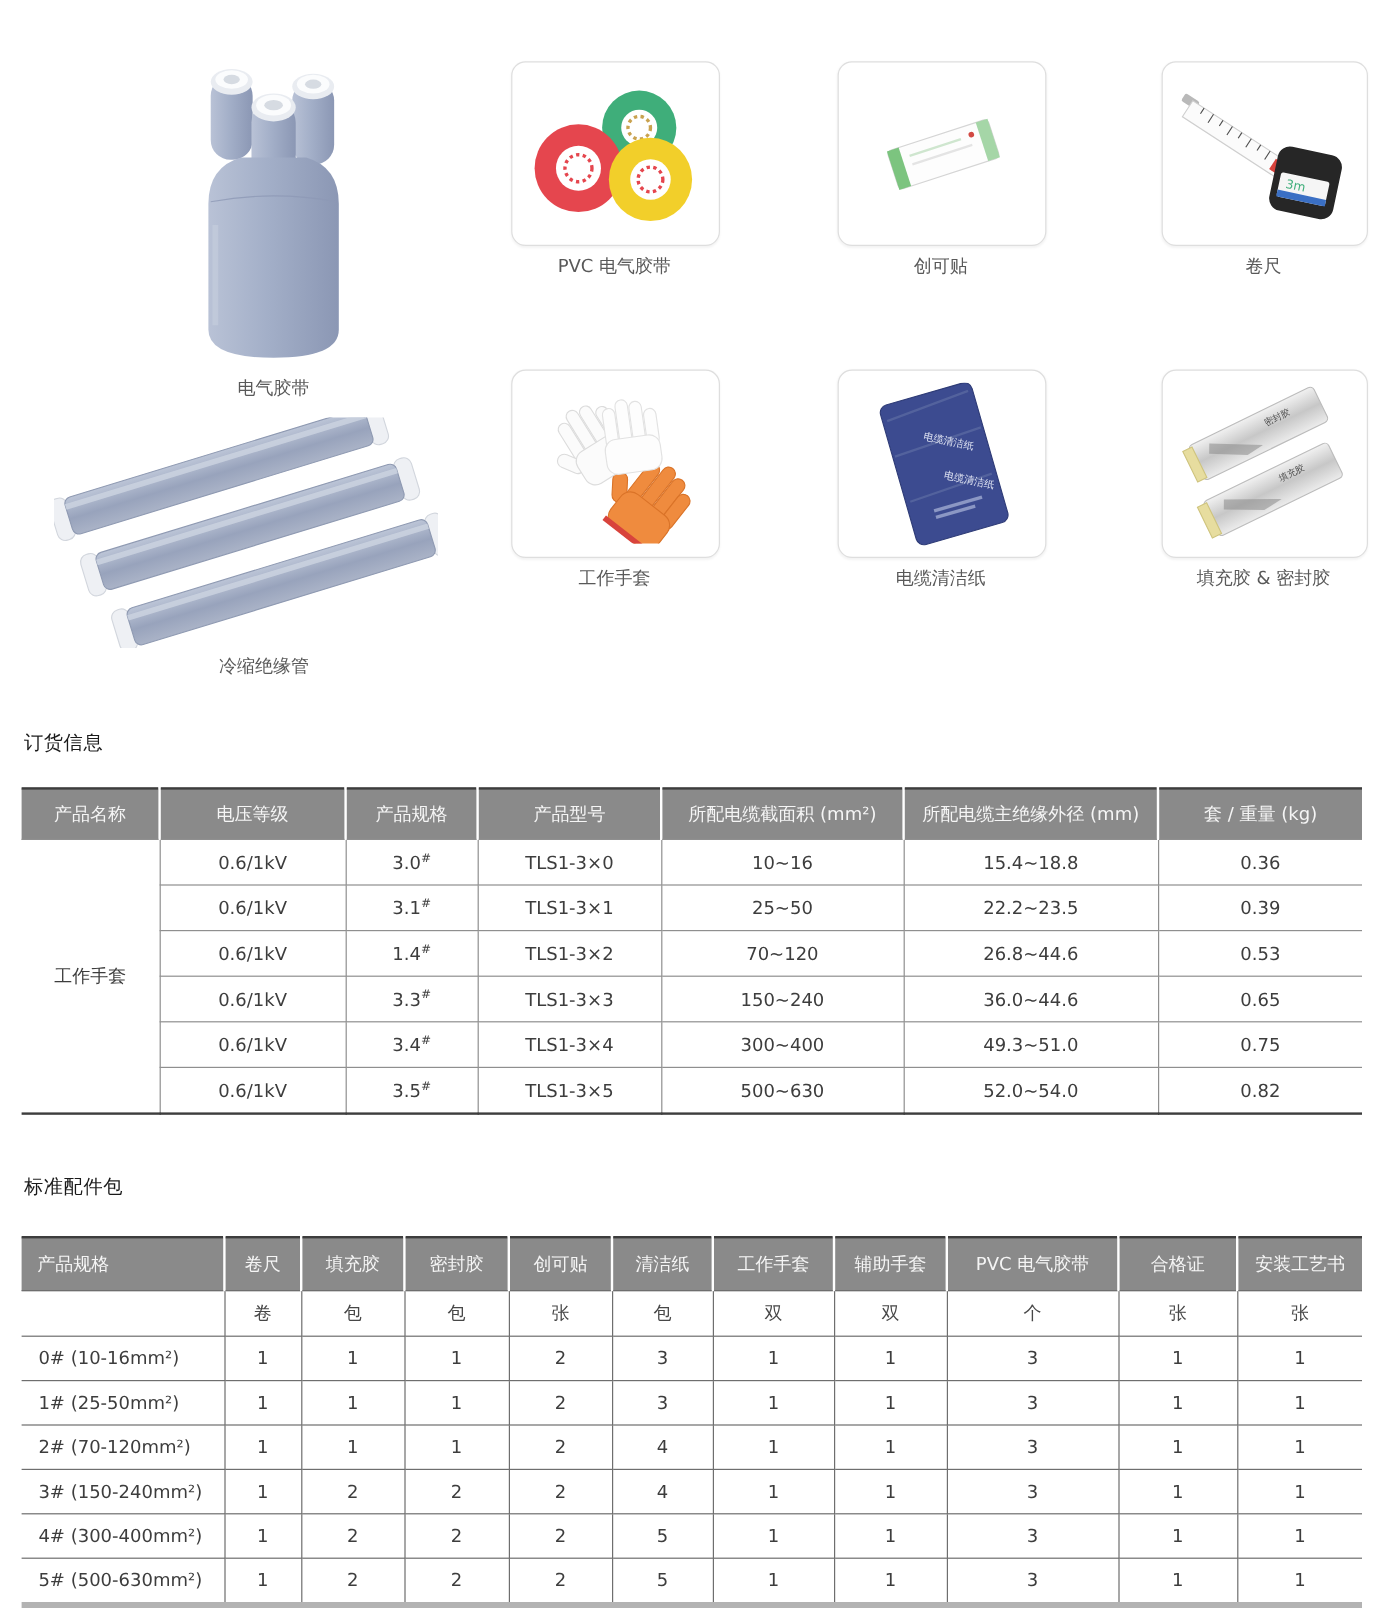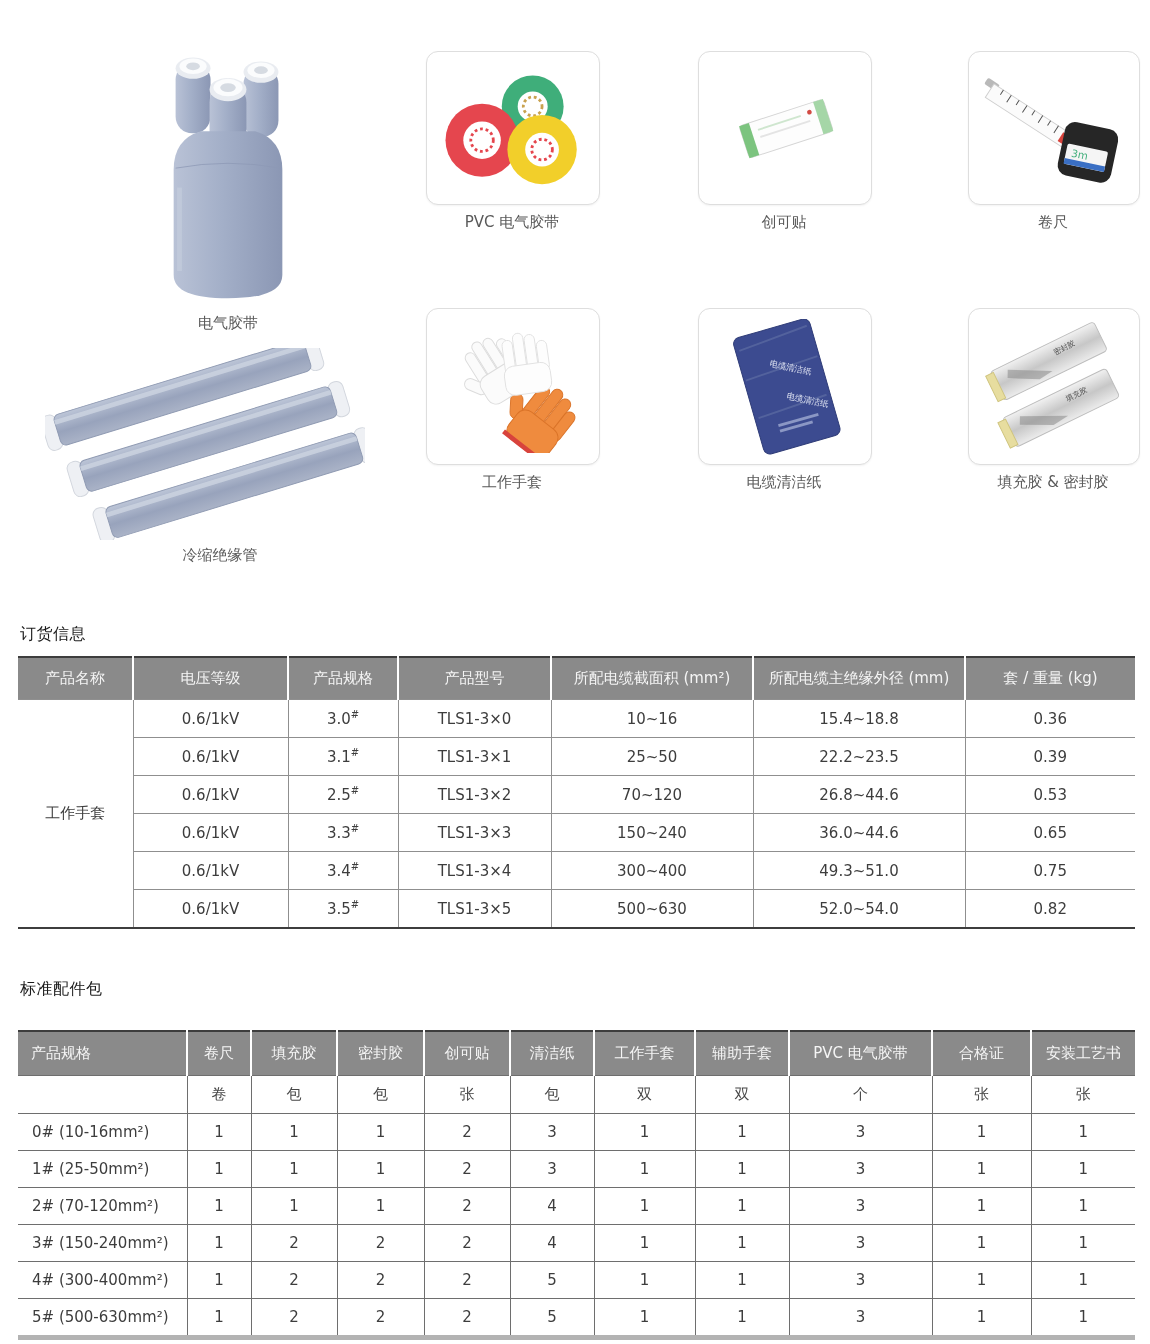--- a/index.html
+++ b/index.html
@@ -226,21 +226,21 @@
           <rect x="34" y="134" width="16" height="38" rx="7" fill="#eef0f4" stroke="#d2d6dd"></rect>
           <rect x="324" y="134" width="16" height="38" rx="7" fill="#eef0f4" stroke="#d2d6dd"></rect>
           <rect x="48" y="136" width="278" height="34" rx="6" fill="url(#gTube)" stroke="#8f9ab2"></rect>
           <rect x="48" y="141" width="278" height="5" fill="#cdd4e1" opacity="0.8"></rect>
         </g>
       </g>
     </svg>
   </div>
   <div class="pcaption" style="left:110px;top:546px;width:220px;">冷缩绝缘管</div>
 
-  <div class="section-title" style="top:609px;margin-top:15px;">订货信息</div>
+  <div class="section-title" style="top:609px;">订货信息</div>
 
   <table class="tbl1">
     <colgroup>
       <col style="width:115px">
         <col style="width:155px">
         <col style="width:110px">
       <col style="width:153px">
         <col style="width:202px">
         <col style="width:212px">
         <col style="width:170px">
@@ -269,21 +269,21 @@
       <tr>
         <td>0.6/1kV</td>
         <td><span>3.1</span><sup>#</sup></td>
         <td>TLS1-3×1</td>
         <td>25~50</td>
         <td>22.2~23.5</td>
         <td>0.39</td>
       </tr>
       <tr>
         <td>0.6/1kV</td>
-        <td><span>2.5</span><sup>#</sup></td>
+        <td><span>1.4</span><sup>#</sup></td>
         <td>TLS1-3×2</td>
         <td>70~120</td>
         <td>26.8~44.6</td>
         <td>0.53</td>
       </tr>
       <tr>
         <td>0.6/1kV</td>
         <td><span>3.3</span><sup>#</sup></td>
         <td>TLS1-3×3</td>
         <td>150~240</td>

